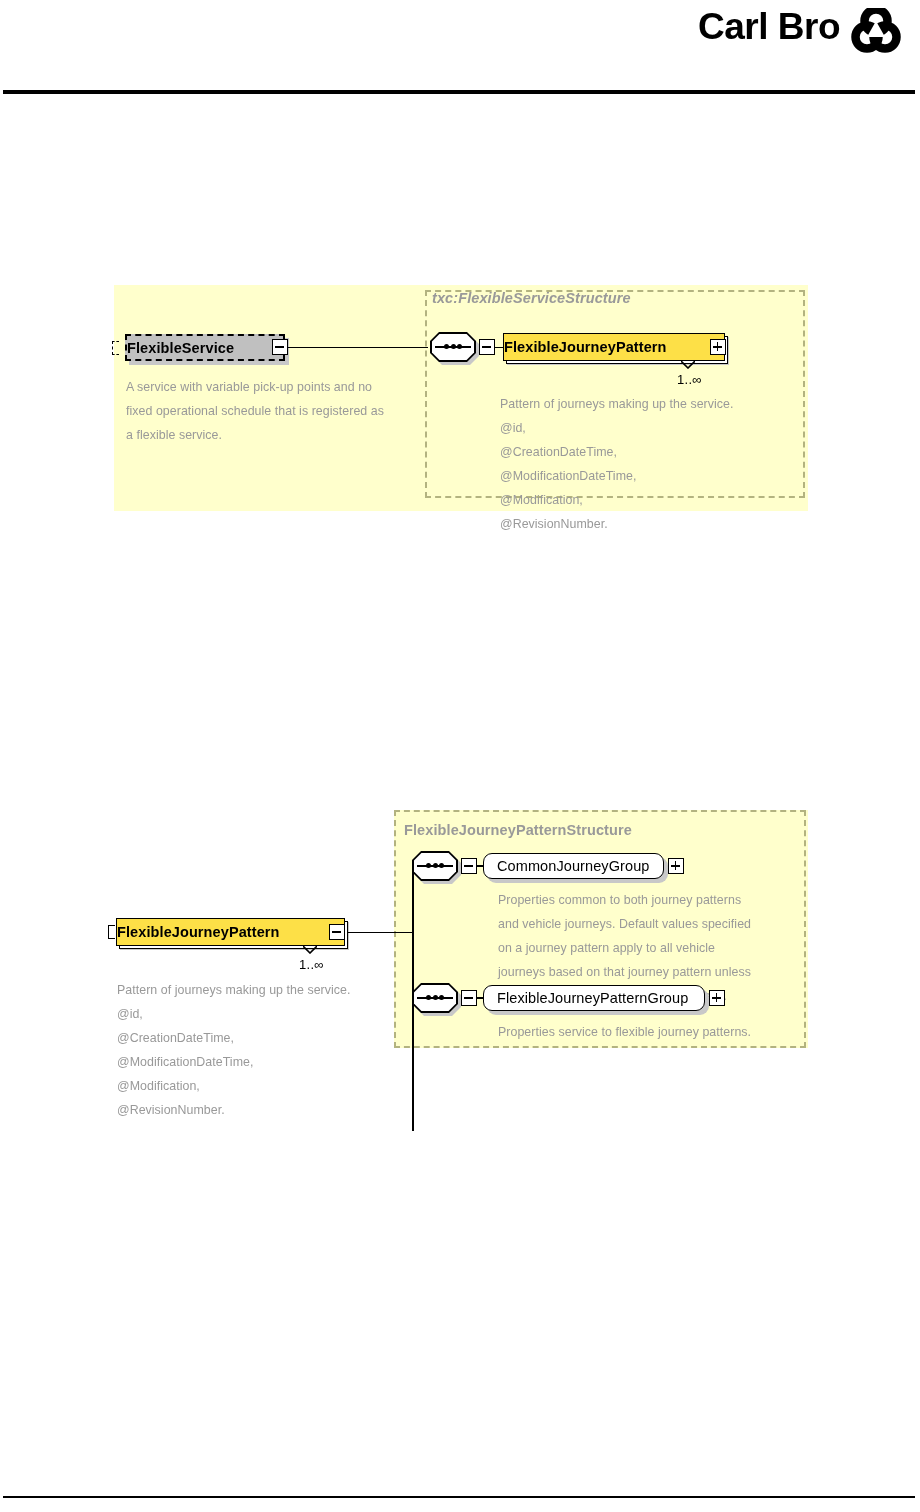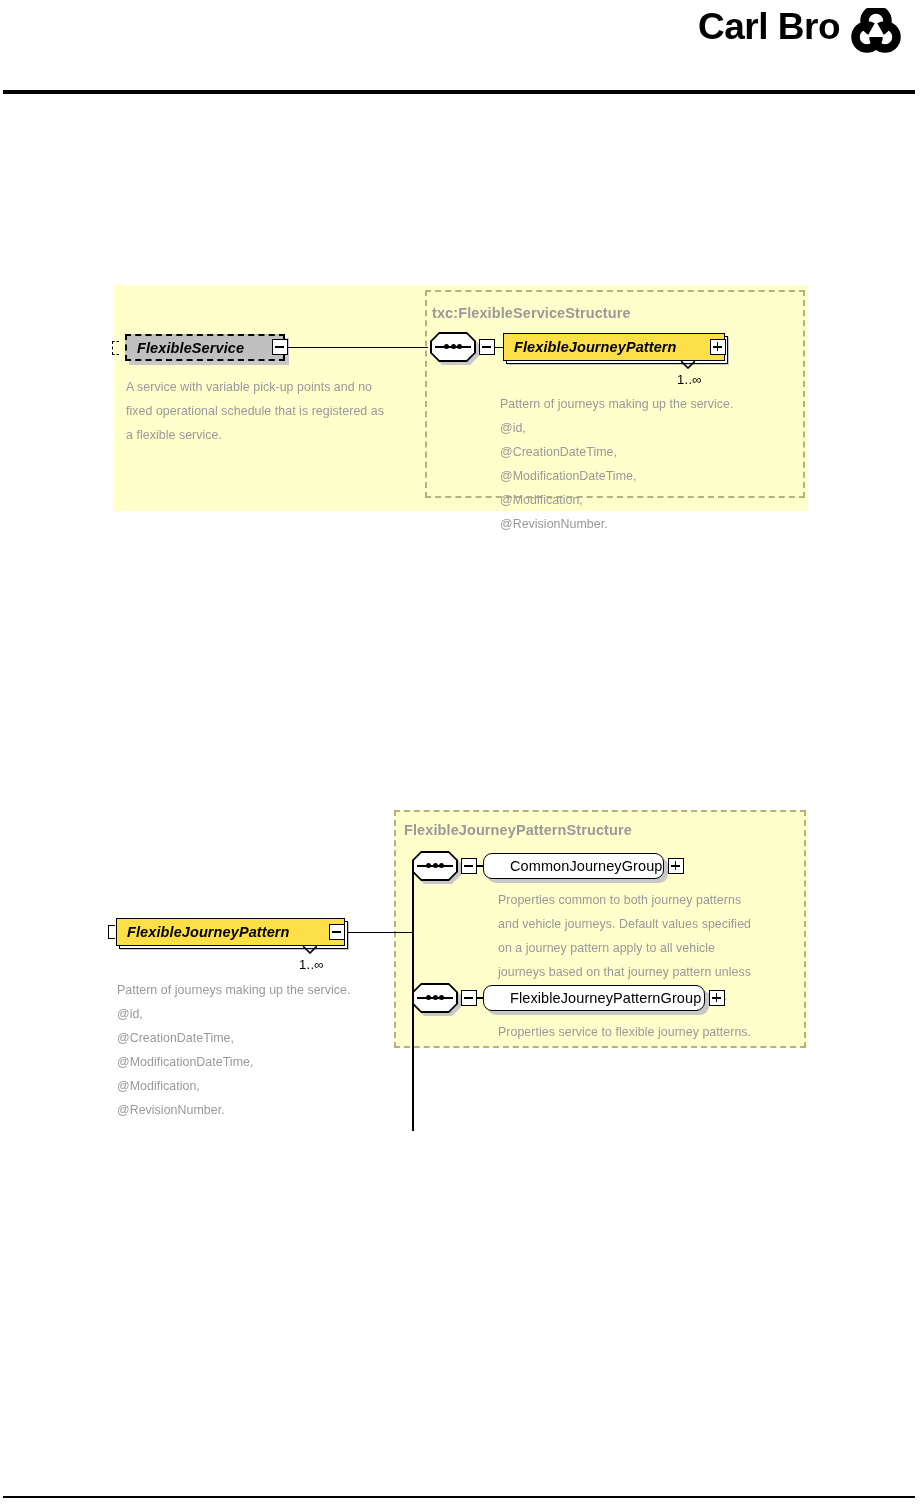--- a/index.html
+++ b/index.html
@@ -111,24 +111,22 @@
     background: #fde047;
     border: 1.6px solid #000;
     box-sizing: border-box;
     display: flex;
     align-items: center;
   }
   .elem .name {
     font-size: 14.5px;
     font-weight: bold;
     color: #000;
-    padding-left: 10px;
     white-space: nowrap;
     letter-spacing: 0.1px;
-    font-style: italic;
   }
   
   .elem.optional .stack1 {
     border: 2px dashed #000;
     background: #c0c0c0;
   }
   .elem.optional .shadow { background: #c8c8c8; }
 
   
   .grp {
@@ -149,21 +147,21 @@
     background: #ffffff;
     border: 1.6px solid #000;
     border-radius: 9px;
     box-sizing: border-box;
     display: flex;
     align-items: center;
   }
   .grp .name {
     font-size: 14.5px;
     color: #000;
-    padding-left: 26px;
+    padding-left: 13px;
     white-space: nowrap;
     letter-spacing: 0.1px;
   }
 
   
   .toggle {
     position: absolute;
     width: 16px;
     height: 16px;
     background: #fff;
@@ -278,21 +276,21 @@
     <path d="M26 6 L14.5 26 L37.5 26 Z" fill="none" stroke="#000" stroke-width="0"></path>
   </svg>
 </div>
 
 <div id="header-rule"></div>
 <div id="footer-rule"></div>
 
 <div class="panel" style="left:114px; top:285px; width:694px; height:226px;"></div>
 
 <div class="type-box" style="left:425px; top:290px; width:380px; height:208px;"></div>
-<div class="type-label" style="left:432px; top:305px;">txc:FlexibleServiceStructure</div>
+<div class="type-label" style="left:432px; top:290px;font-style:italic;">txc:FlexibleServiceStructure</div>
 
 <div class="stub dashed" style="left:112px; top:341px;"></div>
 <div class="elem optional single" style="left:125px; top:334px; width:160px; height:27px;">
   <div class="shadow"></div>
   <div class="stack1">
     <span class="name">FlexibleService</span>
   </div>
 </div>
 <div class="toggle minus" style="left:272px; top:339px;"></div>
 <div class="desc" style="left:126px; top:375px; width:300px;">A service with variable pick-up points and no

